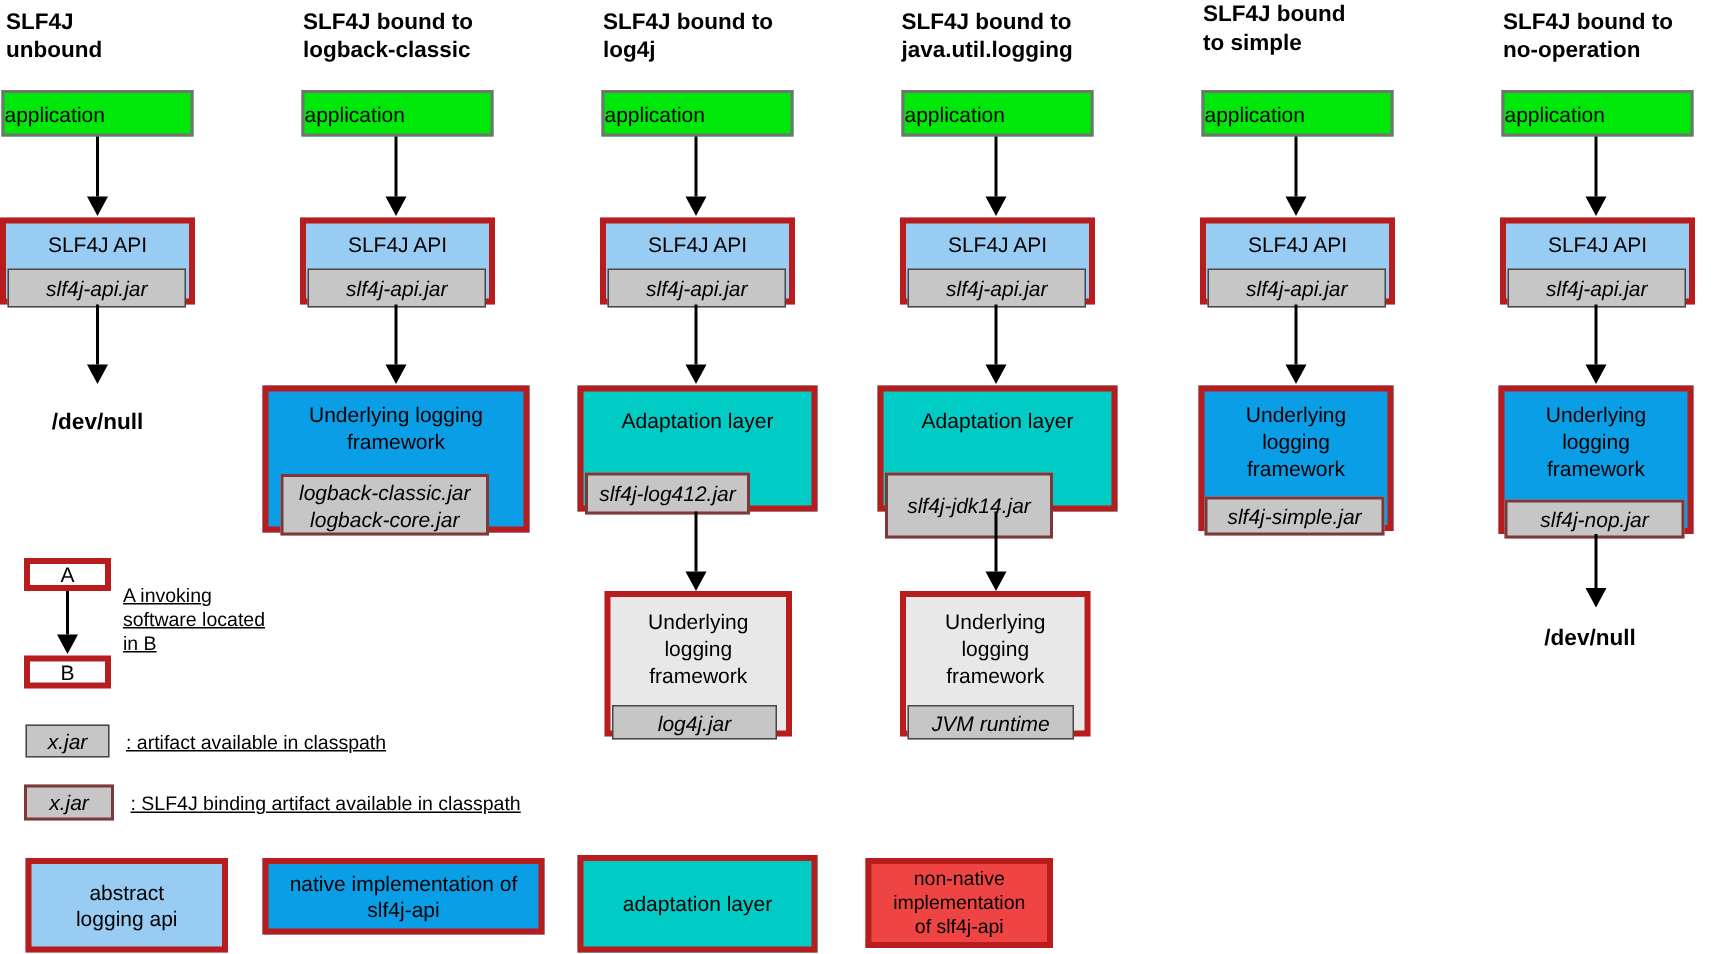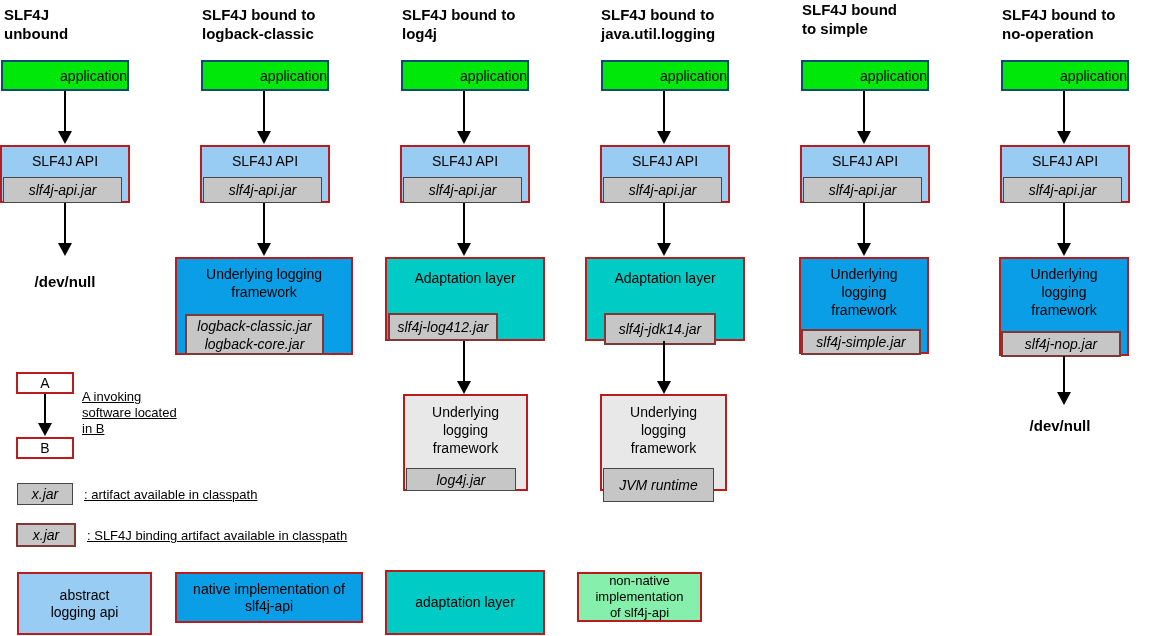--- a/index.html
+++ b/index.html
@@ -1,22 +1,22 @@
 <!DOCTYPE html>
 <html><head>
 <meta charset="utf-8">
 <style>
   html,body { margin:0; padding:0; background:#fff; }
   #stage {
     position:relative; width:1152px; height:636px; background:#ffffff;
     font-family:"Liberation Sans", sans-serif; color:#000; overflow:hidden;
   }
-  .box { position:absolute; box-sizing:border-box; border:2px solid #b91c1c; }
+  .box { position:absolute; box-sizing:border-box; border:4px solid #b91c1c; }
   .title { position:absolute; font-size:15px; font-weight:bold; line-height:19px; white-space:nowrap; }
-  .appbox { border:2px solid #0c4a6e; background:#00e70a; display:flex; align-items:center; justify-content:flex-end; font-size:14px; }
+  .appbox { border:2px solid #737373; background:#00e70a; display:flex; align-items:center; justify-content:flex-start; font-size:14px; }
   .apibox { background:#99ccf2; }
   .apilabel { position:absolute; top:6px; left:0; width:100%; text-align:center; font-size:14px; }
   .jar { position:absolute; box-sizing:border-box; background:#c6c6c6; border:1px solid #474747;
          display:flex; align-items:center; justify-content:center;
          font-style:italic; font-size:14px; white-space:nowrap; }
   .jar.binding { border:2px solid #7e3838; }
   .bluebox { background:#0a9ee6; }
   .tealbox { background:#00cbc4; }
   .graybox { background:#e8e8e8; }
   .fwlabel { position:absolute; top:0; left:0; width:100%; box-sizing:border-box; text-align:center; font-size:14px; line-height:18px; }
@@ -115,27 +115,27 @@
     <div class="aline" style="left:663px;top:91px;height:40px"></div>
     <div class="ahead" style="left:657px;top:131px"></div>
     <div class="box apibox" style="left:600px;top:145px;width:130px;height:58px">
       <div class="apilabel">SLF4J API</div>
       <div class="jar" style="left:1px;top:30px;width:119px;height:26px">slf4j-api.jar</div>
     </div>
     <div class="aline" style="left:663px;top:203px;height:40px"></div>
     <div class="ahead" style="left:657px;top:243px"></div>
     <div class="box tealbox" style="left:585px;top:257px;width:160px;height:84px">
       <div class="fwlabel" style="padding-top:10px">Adaptation layer</div>
-      <div class="jar binding" style="left:17px;top:54px;width:112px;height:32px">slf4j-jdk14.jar</div>
+      <div class="jar binding" style="left:1px;top:54px;width:112px;height:44px">slf4j-jdk14.jar</div>
     </div>
     <div class="aline" style="left:663px;top:341px;height:40px"></div>
     <div class="ahead" style="left:657px;top:381px"></div>
     <div class="box graybox" style="left:600px;top:394px;width:127px;height:97px">
       <div class="fwlabel" style="padding:7px 18px 0">Underlying logging framework</div>
-      <div class="jar" style="left:1px;top:72px;width:111px;height:34px">JVM runtime</div>
+      <div class="jar" style="left:1px;top:72px;width:111px;height:23px">JVM runtime</div>
     </div>
   </div>
 
   <div>
     <div class="title" style="left:802px;top:0">
       <div>SLF4J bound</div>
       <div>to simple</div>
     </div>
     <div class="box appbox" style="left:801px;top:60px;width:128px;height:31px">
       <span>application</span>
@@ -195,16 +195,16 @@
     <div class="jar" style="left:17px;top:483px;width:56px;height:22px">x.jar</div>
     <div class="legendtext" style="left:84px;top:487px">: artifact available in classpath</div>
     <div class="jar binding" style="left:16px;top:523px;width:60px;height:24px">x.jar</div>
     <div class="legendtext" style="left:87px;top:528px">: SLF4J binding artifact available in classpath</div>
   </div>
 
   <div>
     <div class="box swatch" style="left:17px;top:572px;width:135px;height:63px;background:#99ccf2;padding:0 20px">abstract logging api</div>
     <div class="box swatch" style="left:175px;top:572px;width:188px;height:51px;background:#0a9ee6;padding:0 14px">native implementation of slf4j-api</div>
     <div class="box swatch" style="left:385px;top:570px;width:160px;height:65px;background:#00cbc4">adaptation layer</div>
-    <div class="box swatch" style="left:577px;top:572px;width:125px;height:50px;background:#86efac;padding:0 14px;font-size:13px;line-height:16px">non-native implementation of slf4j-api</div>
+    <div class="box swatch" style="left:577px;top:572px;width:125px;height:60px;background:#ef4444;padding:0 14px;font-size:13px;line-height:16px">non-native implementation of slf4j-api</div>
   </div>
 
 </div>
 
 </body></html>

